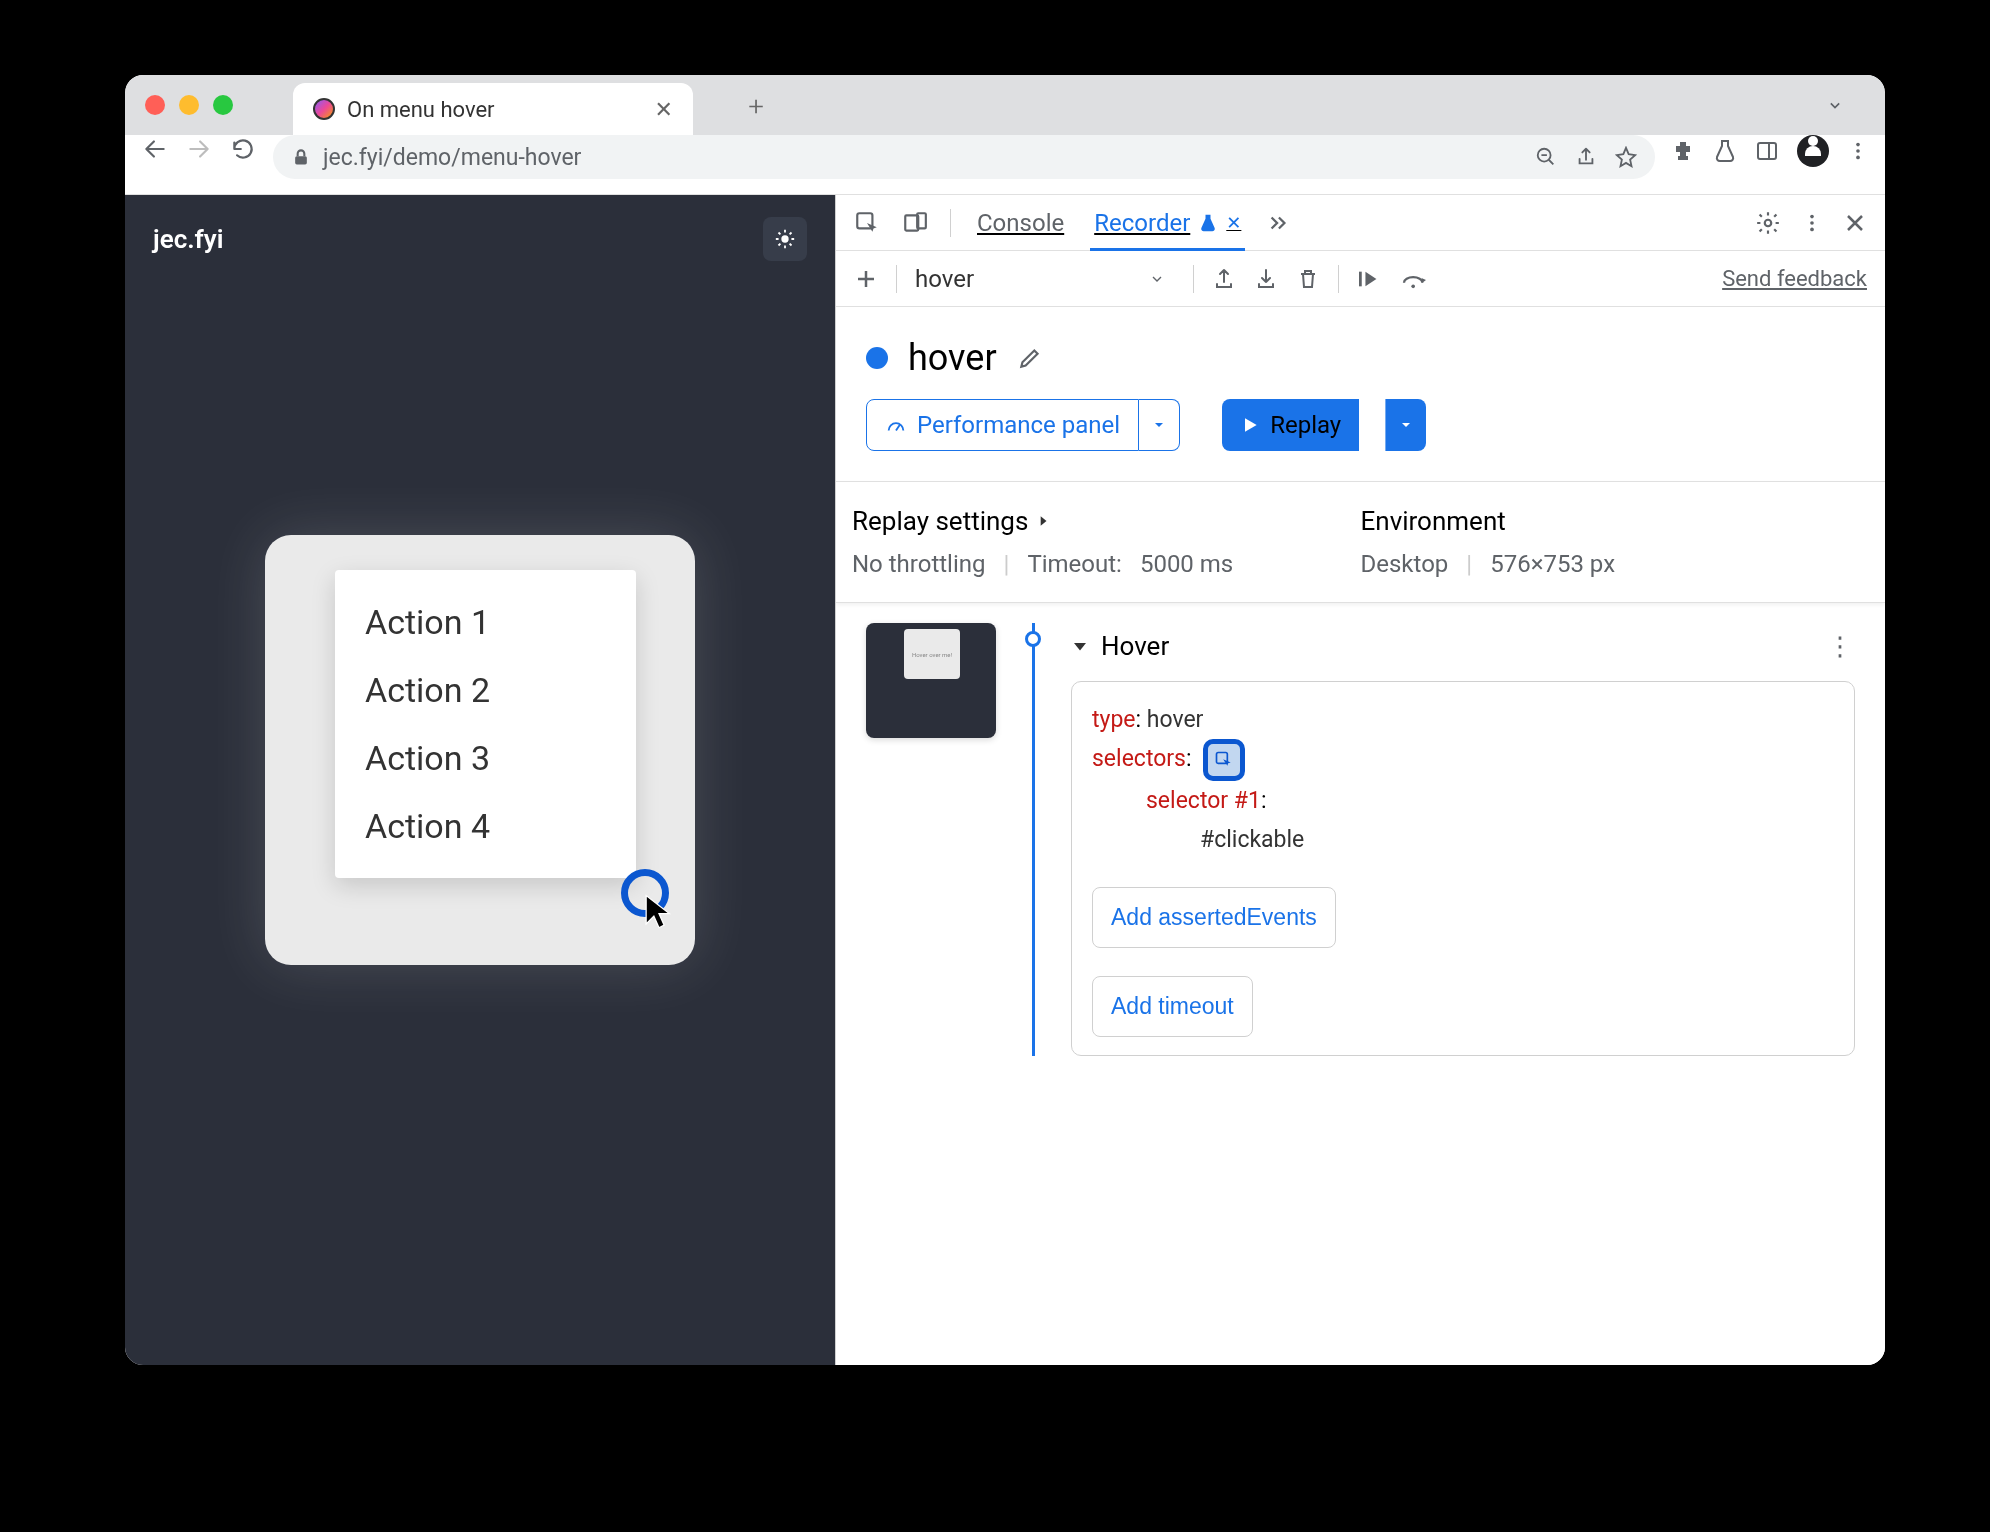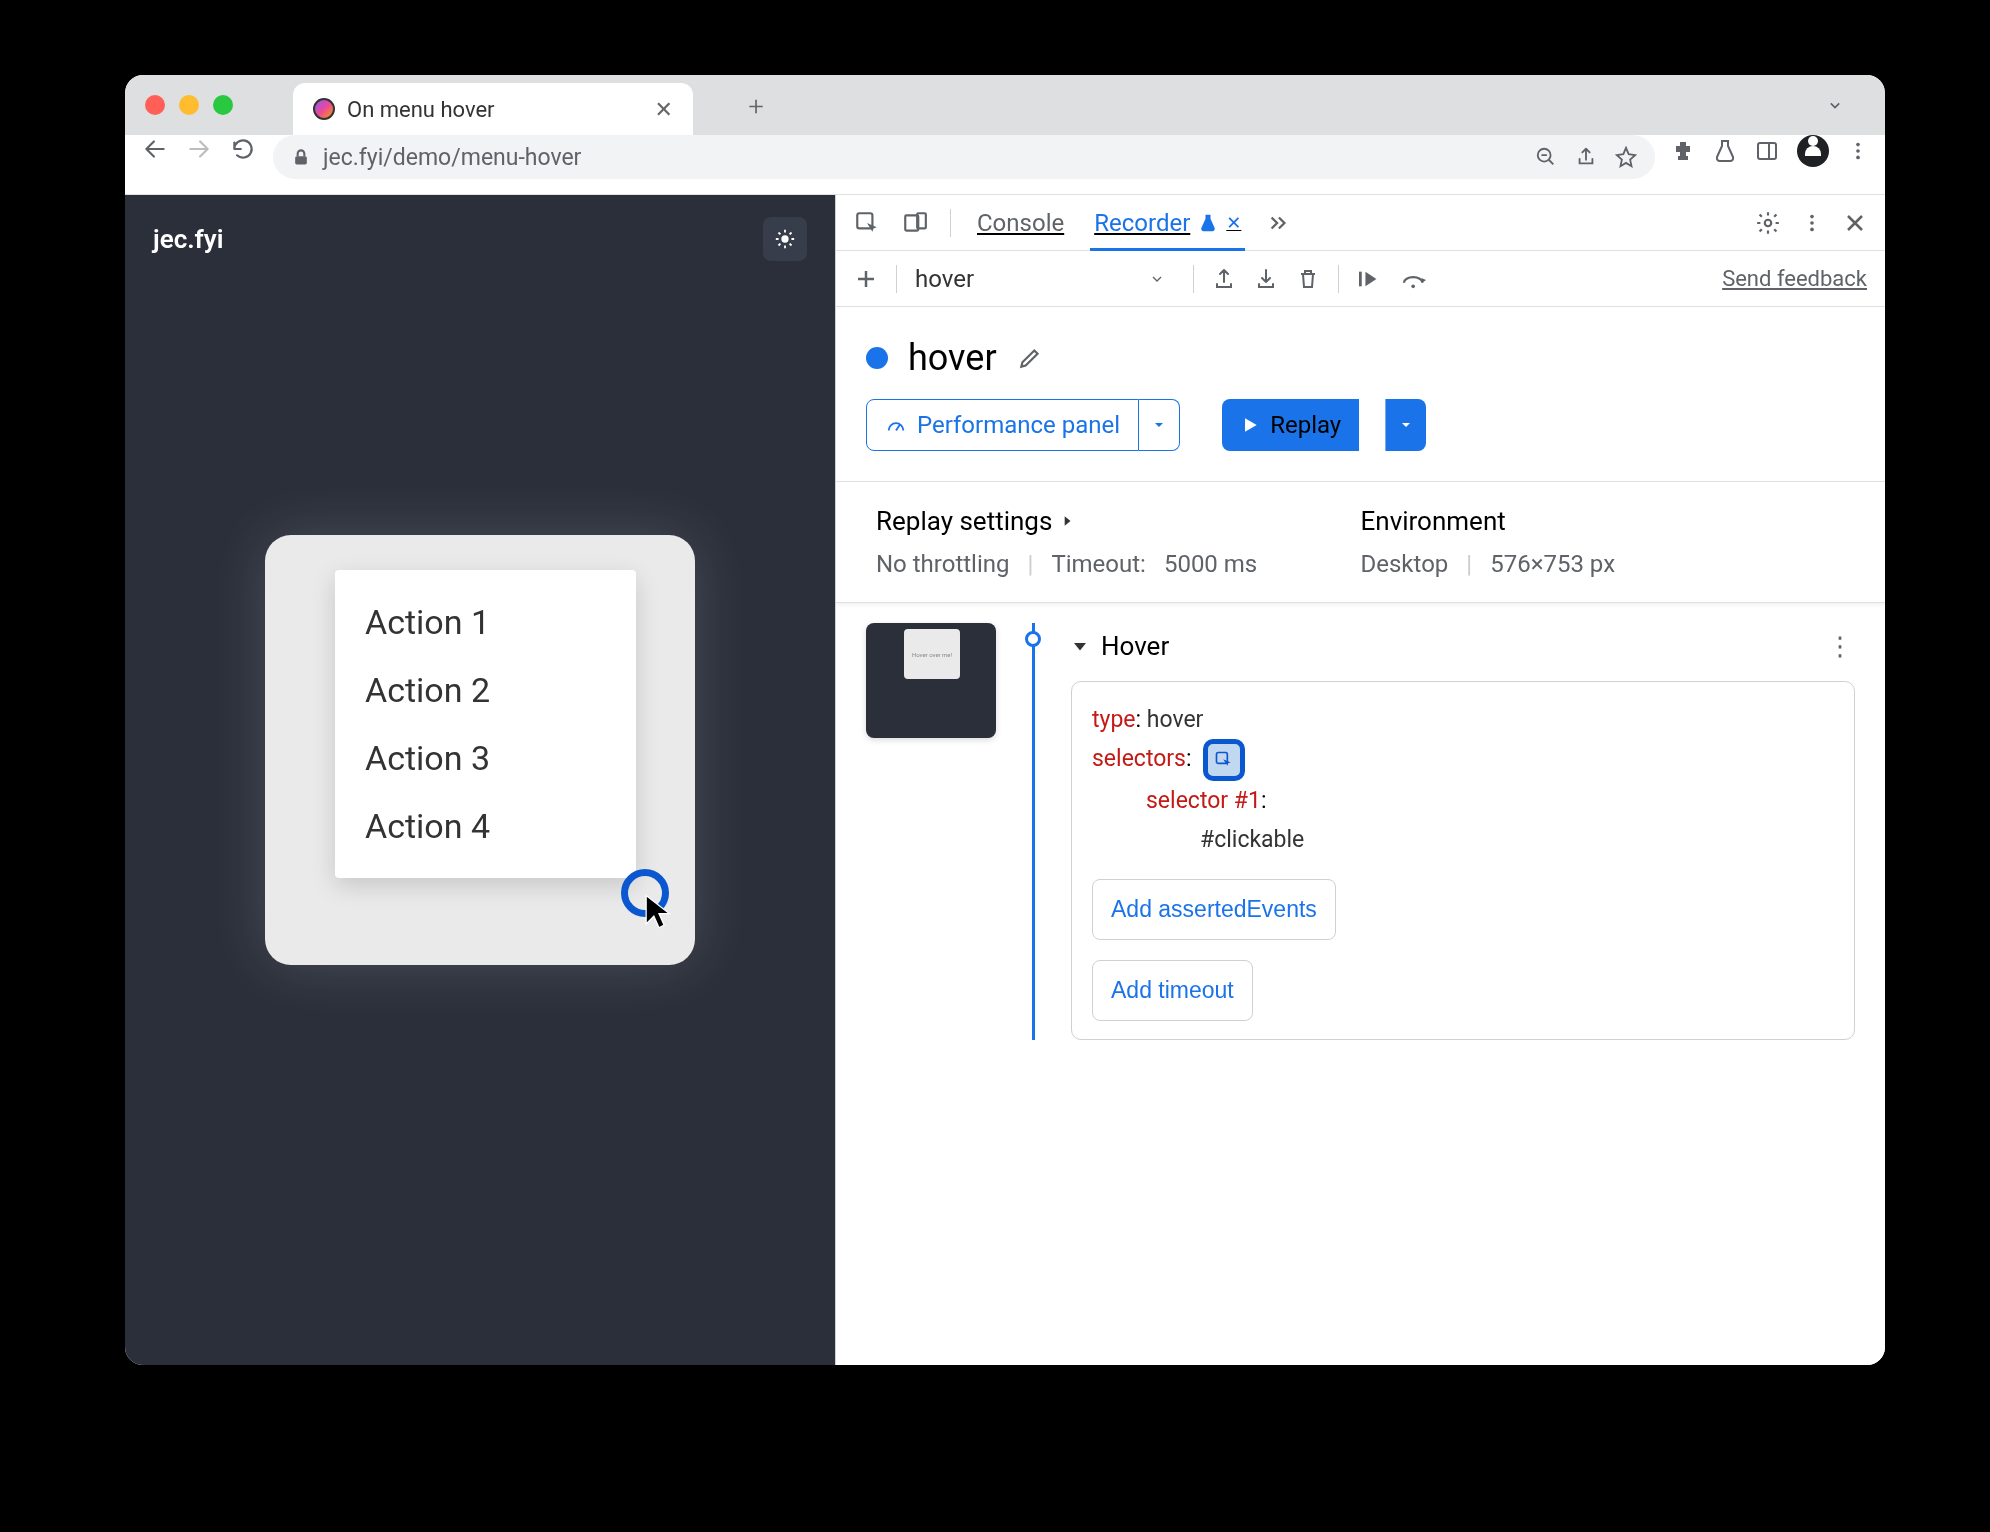--- a/index.html
+++ b/index.html
@@ -58,40 +58,40 @@
 .edit-ico { color: #5f6368; cursor: pointer; }
 .btn-row { padding: 0 30px 30px; display: flex; gap: 16px; }
 .btn { height: 52px; border-radius: 8px; display: flex; align-items: center; padding: 0 18px; font-size: 24px; cursor: pointer; gap: 10px; }
 .btn-outline { border: 1.5px solid #1a73e8; color: #1a73e8; background: #fff; }
 .btn-primary { background: #1a73e8; color: #000000; margin-left: 26px; }
 .btn-group { display: flex; }
 .btn-group .btn:first-child { border-top-right-radius: 0; border-bottom-right-radius: 0; justify-content: space-between; }
 .btn-group .btn:last-child { border-top-left-radius: 0; border-bottom-left-radius: 0; border-left: none; }
 .btn-outline.dropdown-only { border-left: 1px solid #1a73e8; padding: 0 12px; }
 .btn-primary.dropdown-only { padding: 0 12px; }
-.settings-row { display: flex; padding: 24px 40px; border-top: 1px solid #e0e0e0; border-bottom: 1px solid #e0e0e0; box-shadow: 0 2px 4px rgba(0,0,0,0.06); }
+.settings-row { display: flex; padding: 24px 16px; border-top: 1px solid #e0e0e0; border-bottom: 1px solid #e0e0e0; box-shadow: 0 2px 4px rgba(0,0,0,0.06); }
 .settings-col { flex: 1; }
 .settings-title { font-size: 26px; margin-bottom: 14px; display: flex; align-items: center; gap: 8px; }
 .settings-vals { font-size: 24px; color: #5f6368; display: flex; gap: 18px; align-items: center; }
 .settings-vals .sep { color: #ccc; }
 .timeline { display: flex; padding: 20px 30px; gap: 20px; }
 .thumb { width: 130px; height: 115px; background: #2b2f3a; border-radius: 8px; display: flex; align-items: center; justify-content: center; position: relative; box-shadow: 0 2px 6px rgba(0,0,0,0.15); }
 .thumb-card { width: 56px; height: 50px; background: #eaeaea; border-radius: 4px; position: absolute; top: 6px; left: 38px; display: flex; align-items: center; justify-content: center; font-size: 6px; color: #888; }
 .tl-line { width: 3px; background: #1a73e8; margin: 0 16px; position: relative; }
 .tl-node { position: absolute; left: -7px; top: 8px; width: 16px; height: 16px; background: #fff; border: 3px solid #1a73e8; border-radius: 50%; }
 .tl-content { flex: 1; }
 .step-header { display: flex; align-items: center; gap: 12px; font-size: 26px; padding: 8px 0 20px; }
 .step-header .more { margin-left: auto; color: #5f6368; cursor: pointer; letter-spacing: 2px; }
 .step-body { border: 1.5px solid #d0d0d0; border-radius: 10px; padding: 18px 20px; font-family: ui-monospace, Menlo, Monaco, Consolas, monospace; font-size: 23px; line-height: 1.7; }
 .prop-key { color: #c41a16; }
 .prop-val { color: #333; }
 .prop-indent { padding-left: 54px; }
 .prop-indent2 { padding-left: 108px; }
 .selector-btn { display: inline-flex; width: 42px; height: 42px; background: #c2d7f0; border: 5px solid #0b57d0; border-radius: 10px; align-items: center; justify-content: center; vertical-align: middle; margin-left: 6px; }
-.add-btn { display: inline-block; border: 1.5px solid #d0d0d0; border-radius: 8px; padding: 10px 18px; color: #1a73e8; font-size: 23px; margin-top: 20px; margin-right: 10px; cursor: pointer; font-family: -apple-system, sans-serif; }
+.add-btn { display: inline-block; border: 1.5px solid #d0d0d0; border-radius: 8px; padding: 10px 18px; color: #1a73e8; font-size: 23px; margin-top: 28px; margin-right: 10px; cursor: pointer; font-family: -apple-system, sans-serif; }
 svg { display: block; }
 </style>
 </head>
 <body>
 
 <div class="window">
   <div class="title-bar">
     <div class="traffic-lights">
       <div class="light red"></div>
       <div class="light yellow"></div>

